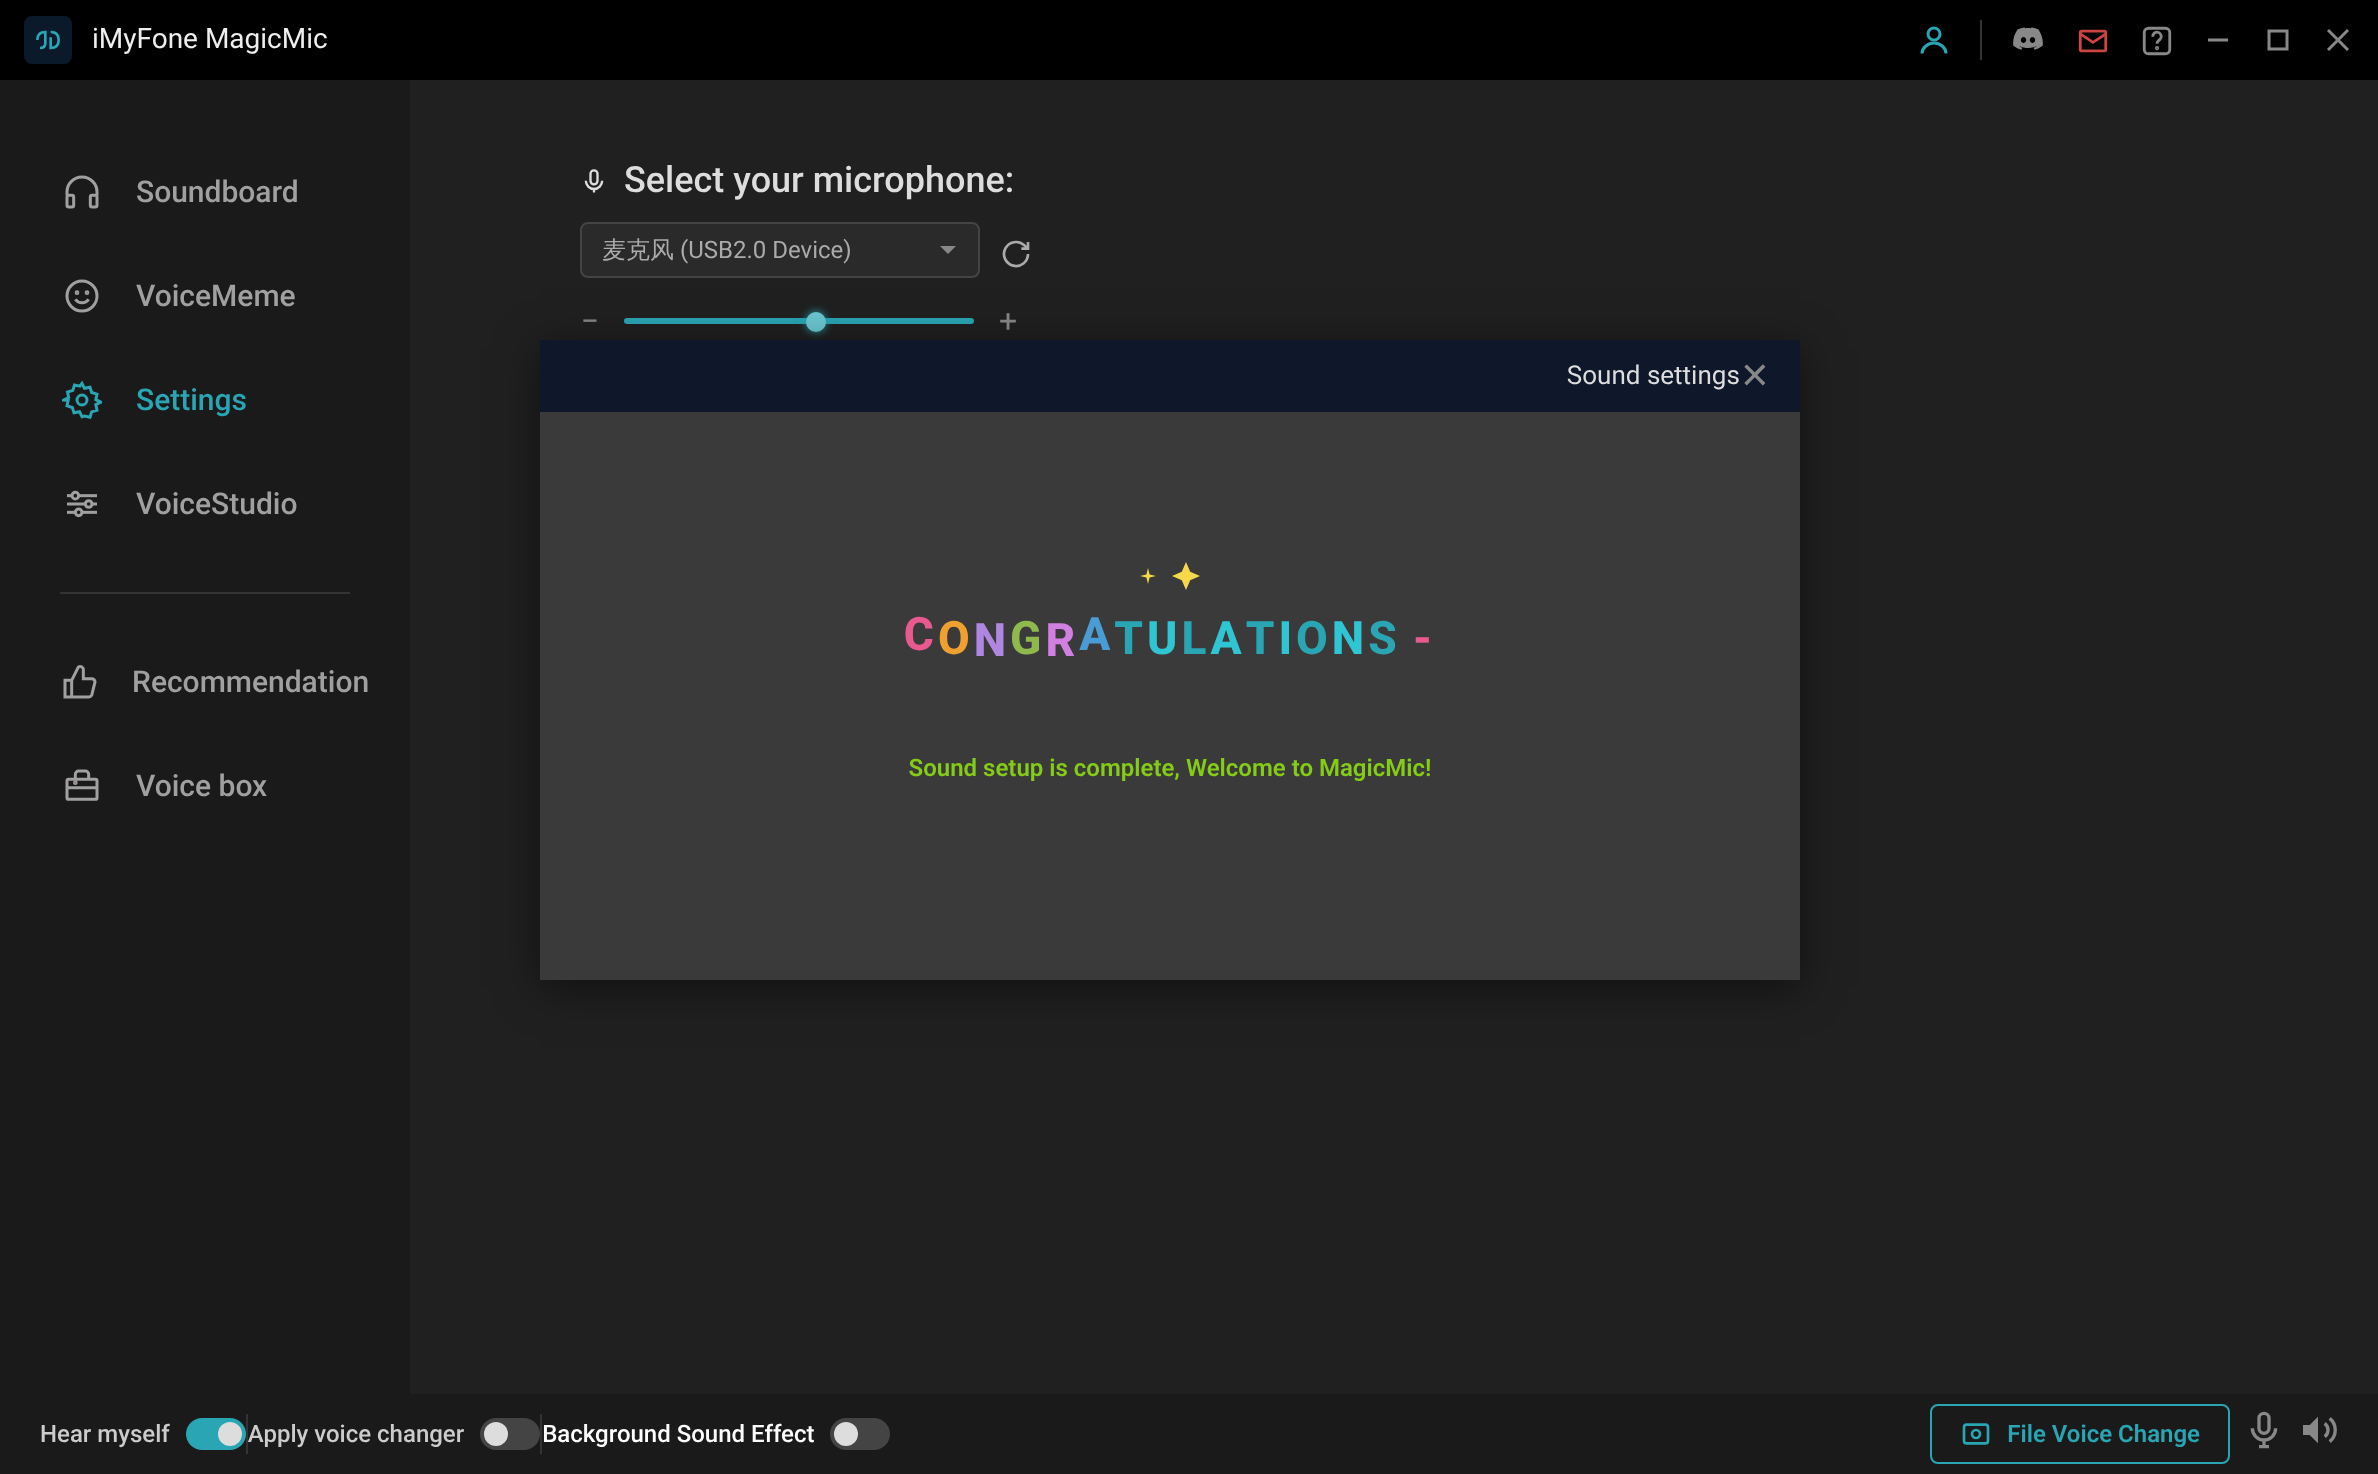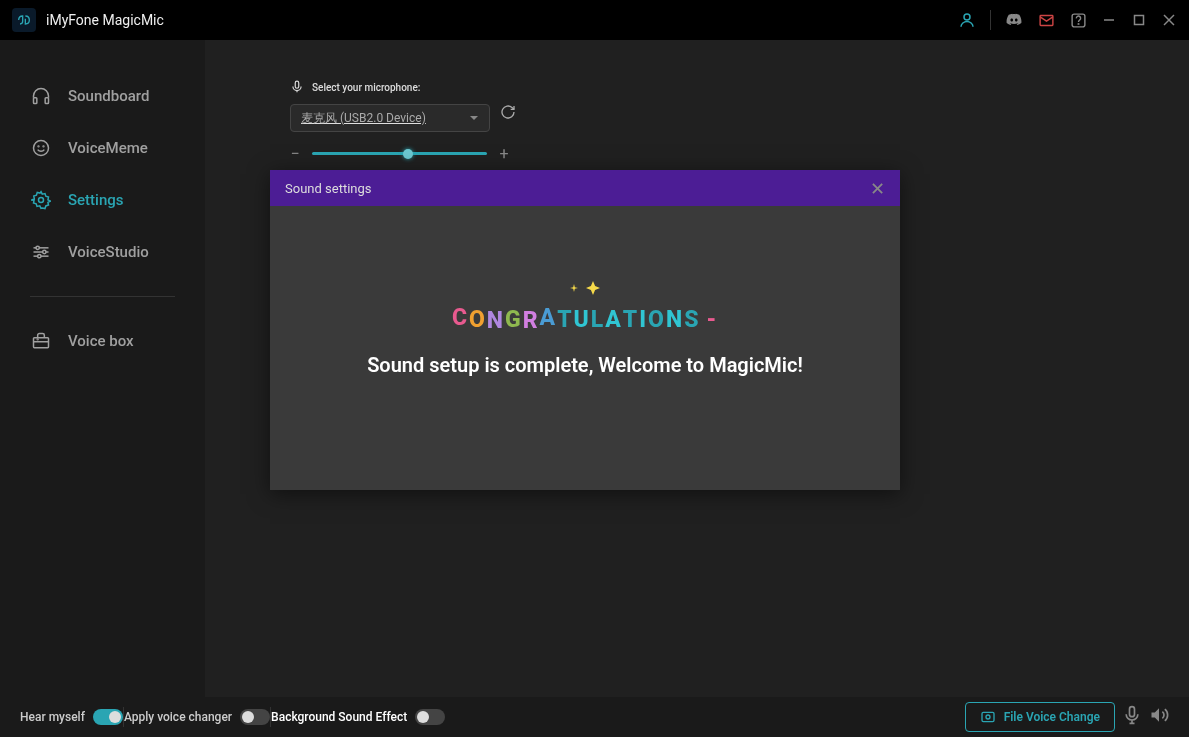--- a/index.html
+++ b/index.html
@@ -22,41 +22,41 @@
 .sidebar { position:absolute; top:40px; left:0; width:205px; height:657px; background:#1a1a1a; padding:30px 0; }
 .nav-item { display:flex; align-items:center; gap:16px; padding:15px 30px; color:#a0a0a0; cursor:pointer; font-size:15px; font-weight:500; }
 .nav-item.active { color:#2aa5b3; }
 .nav-icon { width:22px; height:22px; display:flex; align-items:center; justify-content:center; }
 .nav-icon svg { width:20px; height:20px; }
 .nav-divider { border:none; border-top:1px solid #333; margin:18px 30px; }
 
 
 .main { position:absolute; top:40px; left:205px; right:0; bottom:40px; background:#202020; }
 .mic-section { padding:40px 85px 0; }
-.mic-label-row { display:flex; align-items:center; gap:8px; color:#ddd; font-size:10px; font-weight:500; margin-bottom:10px; }
-.mic-row { display:flex; align-items:flex-start; gap:10px;text-decoration:underline; }
+.mic-label-row { display:flex; align-items:center; gap:8px; color:#ddd; font-size:18px; font-weight:500; margin-bottom:10px; }
+.mic-row { display:flex; align-items:flex-end; gap:10px; }
 .mic-select { width:200px; height:28px; background:#2a2a2a; border:1px solid #444; border-radius:4px; color:#aaa; font-size:12px; padding:0 10px; display:flex; align-items:center; justify-content:space-between; cursor:pointer; }
 .refresh-icon { color:#aaa; cursor:pointer; }
 .slider-row { display:flex; align-items:center; gap:12px; margin-top:12px; }
 .slider-sign { color:#888; font-size:16px; width:10px; text-align:center; cursor:pointer; }
 .slider-track { position:relative; width:175px; height:3px; background:#2aa5b3; border-radius:2px; }
 .slider-thumb { position:absolute; top:50%; left:55%; transform:translate(-50%,-50%); width:10px; height:10px; border-radius:50%; background:#6cc8d1; box-shadow:0 0 4px #2aa5b3; }
 
 
 .modal { position:absolute; top:170px; left:270px; width:630px; height:320px; background:#3a3a3a; box-shadow:0 4px 20px rgba(0,0,0,0.5); }
-.modal-header { height:36px; background:#4c1d95; display:flex; align-items:center; justify-content:space-between; padding:0 15px; }
+.modal-header { height:36px; background:#0f172a; display:flex; align-items:center; justify-content:flex-end; padding:0 15px; }
 .modal-title { font-size:13px; color:#ddd; }
 .modal-close { color:#888; cursor:pointer; font-size:18px; }
 .modal-body { padding:70px 30px 0; text-align:center; }
 .sparkles { height:24px; display:flex; justify-content:center; gap:8px; align-items:center; margin-bottom:6px; }
-.congrats { font-size:23px; font-weight:800; letter-spacing:2px; margin-bottom:20px; }
+.congrats { font-size:23px; font-weight:800; letter-spacing:2px; margin-bottom:44px; }
 .congrats .c1{color:#e85a8f;}.congrats .c2{color:#f0a030;}.congrats .c3{color:#b087e0;}.congrats .c4{color:#8fb84f;}.congrats .c5{color:#d17fe0;}.congrats .c6{color:#4a9cd4;}.congrats .c7{color:#2aa5b3;}.congrats .c8{color:#30c5d2;}.congrats .c9{color:#2aa5b3;}.congrats .c10{color:#30c5d2;}.congrats .c11{color:#2aa5b3;}.congrats .c12{color:#30c5d2;}.congrats .c13{color:#2aa5b3;}.congrats .c14{color:#30c5d2;}.congrats .c15{color:#2aa5b3;}
 .congrats span { display:inline-block; }
 .congrats .up{ transform:translateY(-2px);} .congrats .dn{transform:translateY(1px);}
-.welcome { color:#ffffff; font-size:20px; font-weight:600; }
+.welcome { color:#84cc16; font-size:12px; font-weight:600; }
 .dash { color:#e85a8f; margin-left:6px; }
 
 
 .footer { position:absolute; bottom:0; left:0; right:0; height:40px; background:#1a1a1a; display:flex; align-items:center; padding:0 20px; justify-content:space-between; }
 .footer-left { display:flex; align-items:center; }
 .toggle-group { display:flex; align-items:center; gap:8px; }
 .toggle-label { font-size:12px; color:#ccc; font-weight:500; }
 .toggle-label.disabled { color:#ffffff; }
 .toggle { width:30px; height:16px; border-radius:8px; position:relative; cursor:pointer; }
 .toggle.on { background:#2aa5b3; }
@@ -169,20 +169,28 @@
           <circle cx="16" cy="12" r="2" fill="#1a1a1a"></circle>
           <circle cx="10" cy="17" r="2" fill="#1a1a1a"></circle>
         </svg>
       </div>
     <span>VoiceStudio</span>
   </div>
   <hr class="nav-divider">
   <div class="nav-item">
     <div class="nav-icon">
         <svg viewBox="0 0 24 24" fill="none" stroke="currentColor" stroke-width="1.8">
+          <path d="M7 11v10H3V11zM7 11l4-8a2 2 0 013 2v5h5a2 2 0 012 2l-2 8a2 2 0 01-2 1H7"></path>
+        </svg>
+      </div>
+    <span>Recommendation</span>
+  </div>
+  <div class="nav-item">
+    <div class="nav-icon">
+        <svg viewBox="0 0 24 24" fill="none" stroke="currentColor" stroke-width="1.8">
           <rect x="3" y="8" width="18" height="12" rx="1"></rect>
           <path d="M8 8V5a2 2 0 012-2h4a2 2 0 012 2v3M3 13h18"></path>
           <circle cx="8" cy="10" r=".5" fill="#c44"></circle>
         </svg>
       </div>
     <span>Voice box</span>
   </div>
 </div>
 
 <div class="main">

